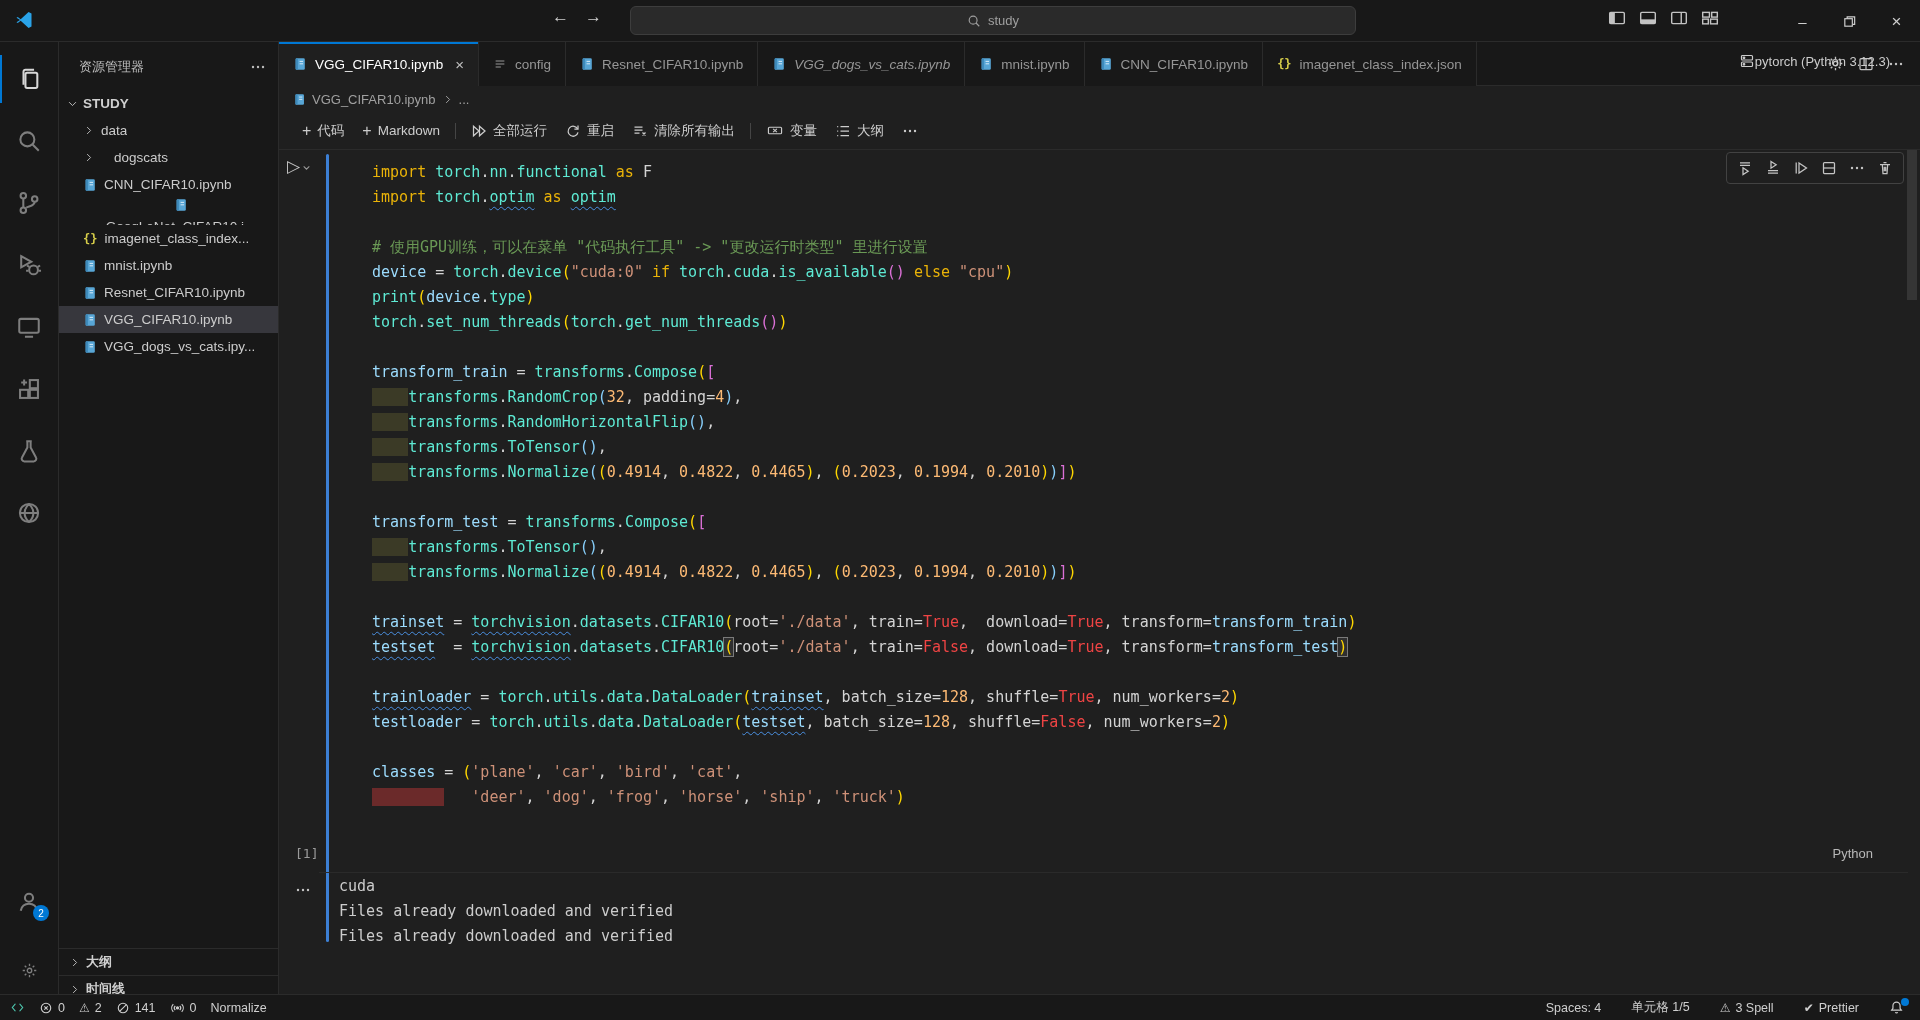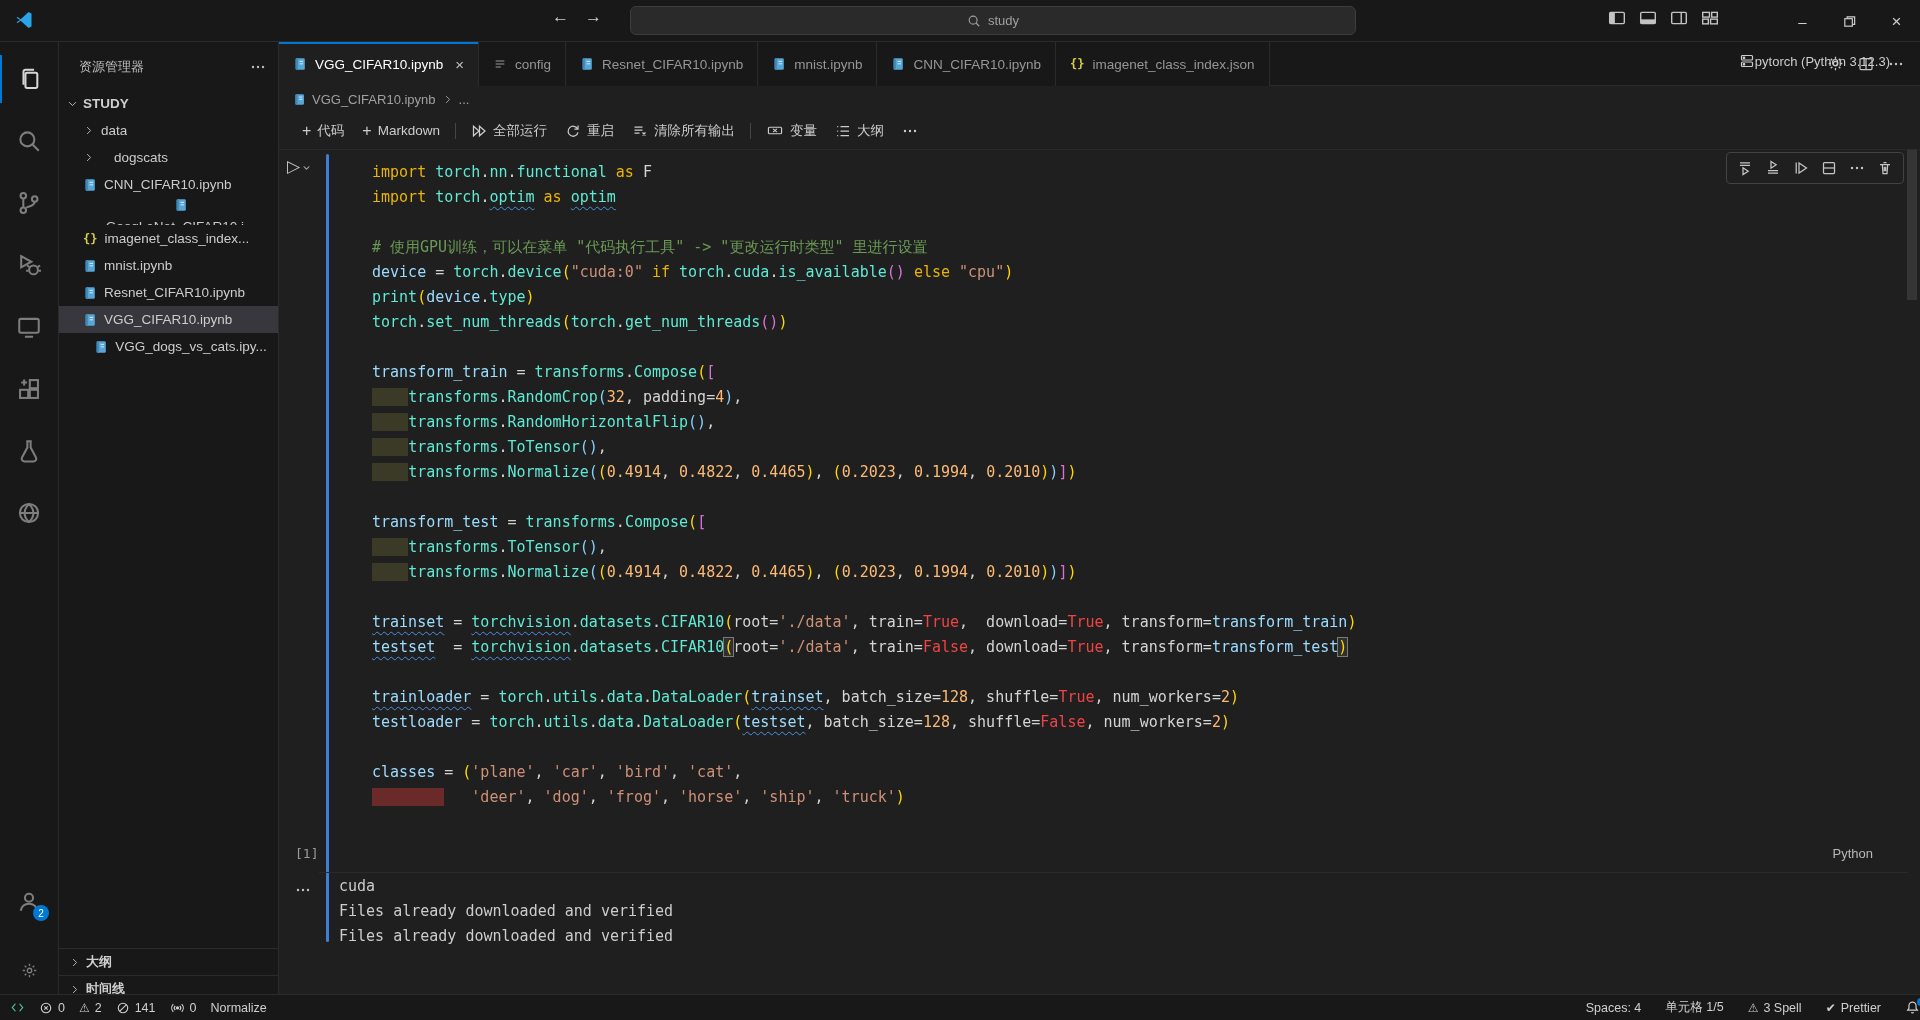--- a/index.html
+++ b/index.html
@@ -91,21 +91,21 @@
   #cell-divider { position:absolute; left:40px; right:12px; top:830px; height:1px; background:#2a2a2a; }
   #output-kebab { position:absolute; left:16px; top:840px; color:#c5c5c5; }
   #outputpre { position:absolute; left:60px; top:832px; font:15px/25px "DejaVu Sans Mono", monospace; color:#cccccc; white-space:pre; }
   #scrollbar { position:absolute; left:1628px; top:108px; width:10px; height:150px; background:#474747; opacity:.55; }
 
   
   #statusbar { position:absolute; left:0; top:994px; width:1920px; height:26px; background:#181818;
     border-top:1px solid #2b2b2b; display:flex; align-items:center; font-size:12.5px; color:#cfcfcf; }
   .sb-group { display:flex; align-items:center; height:100%; }
   #sb-left { padding-left:10px; gap:14px; }
-  #sb-right { margin-left:auto; gap:24px; }
+  #sb-right { margin-left:auto; padding-right:16px; gap:30px; }
   .sb-item { display:flex; align-items:center; gap:5px; height:100%; position:relative; }
   .sb-item .ico { color:#cfcfcf; }
   #sb-left .sb-item:first-child .ico { color:#4ec9b0; }
   .sb-badge { position:absolute; right:-5px; top:3px; width:8px; height:8px; border-radius:50%; background:#0078d4; }
 </style>
 </head>
 <body>
 
 <div id="titlebar">
   <span id="logo" class="ico">
@@ -350,21 +350,21 @@
       <div class="tree-row tree-file selected" style="top: 264px;">
         <span class="ico">
           <svg width="14" height="14" viewBox="0 0 16 16">
             <rect x="3" y="1.5" width="10.5" height="13" rx="1.5" fill="#58a6d6"></rect>
             <rect x="3" y="1.5" width="2.6" height="13" rx="1" fill="#3d88b8"></rect>
             <path d="M7.5 5h4M7.5 7.8h4" stroke="#eaf4fb" stroke-width="1"></path>
           </svg>
         </span>
         <span class="lbl">VGG_CIFAR10.ipynb</span>
       </div>
-      <div class="tree-row tree-file" style="top: 291px; justify-content: center;">
+      <div class="tree-row tree-file" style="top: 291px;">
         <span class="ico">
           <svg width="14" height="14" viewBox="0 0 16 16">
             <rect x="3" y="1.5" width="10.5" height="13" rx="1.5" fill="#58a6d6"></rect>
             <rect x="3" y="1.5" width="2.6" height="13" rx="1" fill="#3d88b8"></rect>
             <path d="M7.5 5h4M7.5 7.8h4" stroke="#eaf4fb" stroke-width="1"></path>
           </svg>
         </span>
         <span class="lbl">VGG_dogs_vs_cats.ipy...</span>
       </div>
     </div>
@@ -411,20 +411,30 @@
       </div>
       <div class="tab">
         <span class="ico">
           <svg width="14" height="14" viewBox="0 0 16 16">
             <rect x="3" y="1.5" width="10.5" height="13" rx="1.5" fill="#58a6d6"></rect>
             <rect x="3" y="1.5" width="2.6" height="13" rx="1" fill="#3d88b8"></rect>
             <path d="M7.5 5h4M7.5 7.8h4" stroke="#eaf4fb" stroke-width="1"></path>
           </svg>
         </span>
         <span class="tab-label">Resnet_CIFAR10.ipynb</span>
+      </div>
+      <div class="tab italic">
+        <span class="ico">
+          <svg width="14" height="14" viewBox="0 0 16 16">
+            <rect x="3" y="1.5" width="10.5" height="13" rx="1.5" fill="#58a6d6"></rect>
+            <rect x="3" y="1.5" width="2.6" height="13" rx="1" fill="#3d88b8"></rect>
+            <path d="M7.5 5h4M7.5 7.8h4" stroke="#eaf4fb" stroke-width="1"></path>
+          </svg>
+        </span>
+        <span class="tab-label">VGG_dogs_vs_cats.ipynb</span>
       </div>
       <div class="tab">
         <span class="ico">
           <svg width="14" height="14" viewBox="0 0 16 16">
             <rect x="3" y="1.5" width="10.5" height="13" rx="1.5" fill="#58a6d6"></rect>
             <rect x="3" y="1.5" width="2.6" height="13" rx="1" fill="#3d88b8"></rect>
             <path d="M7.5 5h4M7.5 7.8h4" stroke="#eaf4fb" stroke-width="1"></path>
           </svg>
         </span>
         <span class="tab-label">mnist.ipynb</span>

